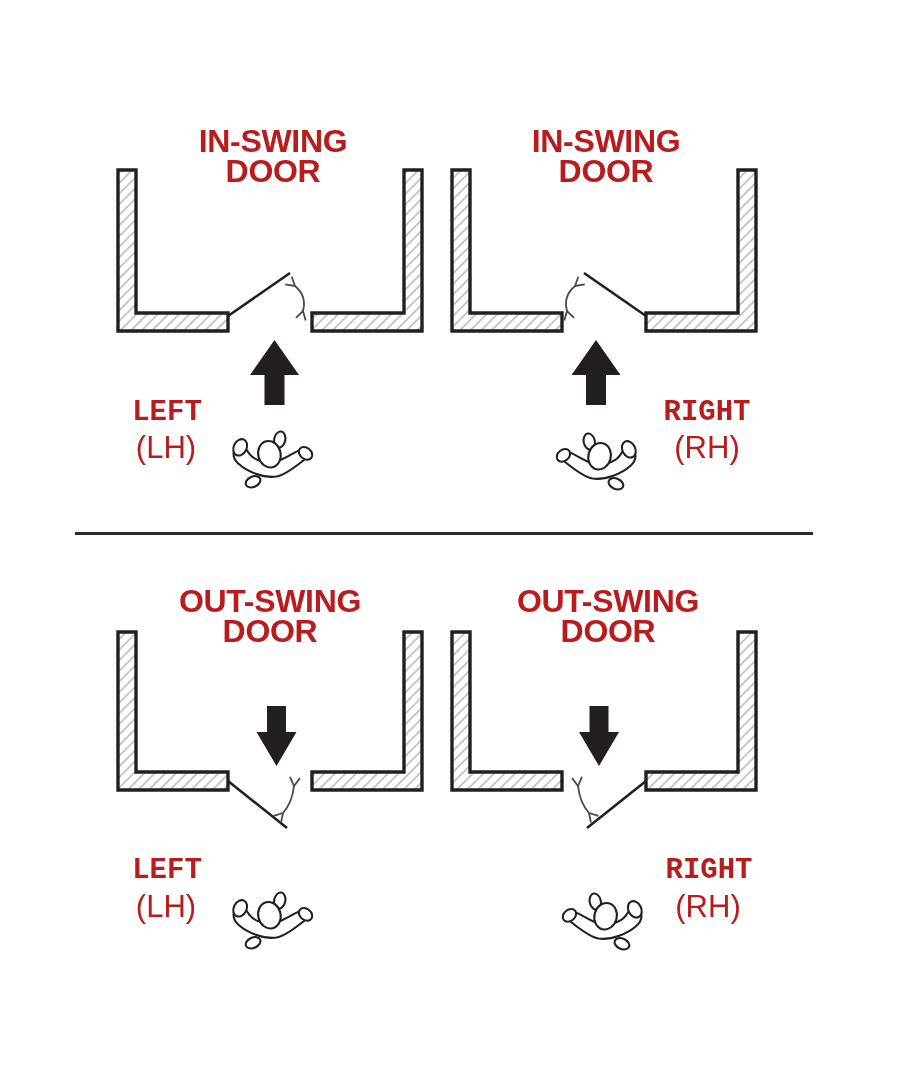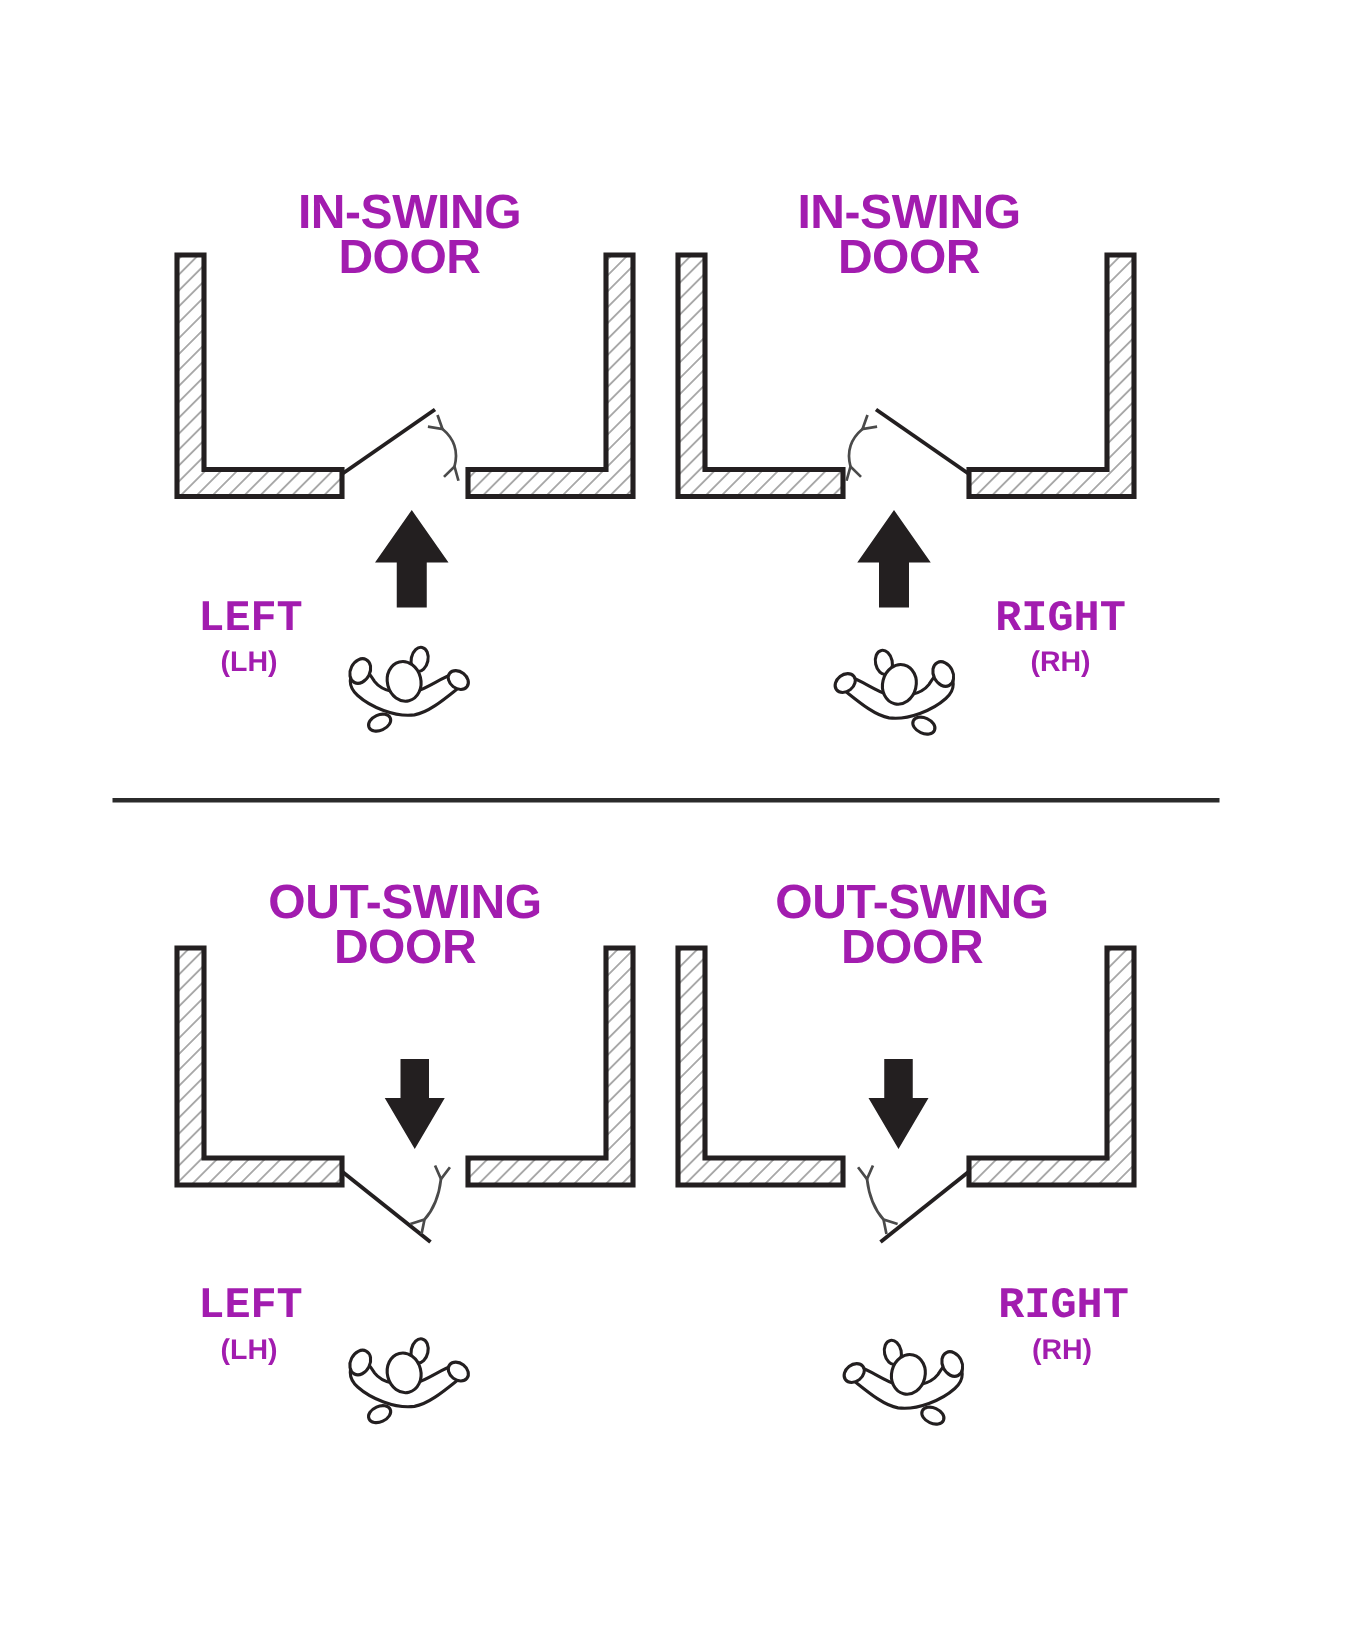--- a/index.html
+++ b/index.html
@@ -5,24 +5,24 @@
   html,body{margin:0;padding:0;background:#ffffff;}
   .canvas{
     position:relative;
     width:901px;height:1085px;
     background:#ffffff;
     font-family:"Liberation Sans","DejaVu Sans",sans-serif;
     color:#231f20;
     overflow:hidden;
   }
   .art{position:absolute;left:0;top:0;}
-  .t{position:absolute;transform:translateX(-50%);text-align:center;white-space:nowrap;color:#a21caf;}
+  .t{position:absolute;transform:translateX(-50%);text-align:center;white-space:nowrap;color:#b91c1c;}
   .q-title{font-weight:700;font-size:32px;line-height:30px;letter-spacing:-0.3px;}
   .hand-label{font-weight:700;font-size:29px;line-height:1;font-family:Liberation Mono, monospace;}
-  .hand-abbr{font-weight:700;font-size:19px;line-height:1;}
+  .hand-abbr{font-weight:400;font-size:31px;line-height:1;}
 </style>
 </head>
 <body>
 
 <div class="canvas">
 
   <svg class="art" width="901" height="1085" viewBox="0 0 901 1085">
     <defs>
       <pattern id="hatch" width="7.5" height="7.5" patternUnits="userSpaceOnUse" patternTransform="rotate(-45)">
         <rect width="7.5" height="7.5" fill="#ffffff"></rect>

